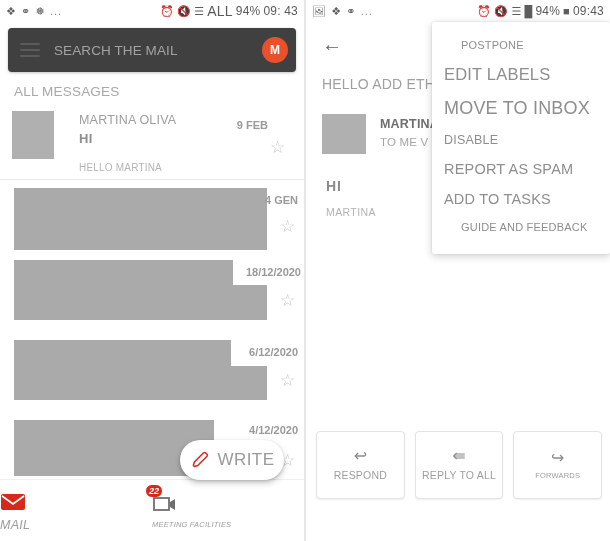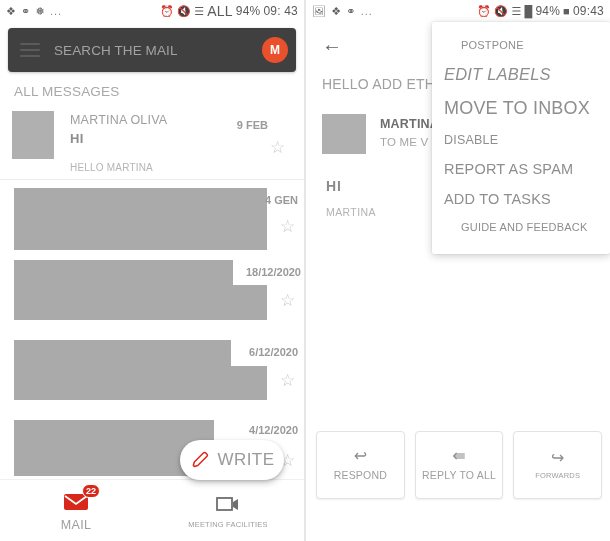--- a/index.html
+++ b/index.html
@@ -67,21 +67,21 @@
     font-size: 13.5px; color: #a8a8a8; letter-spacing: .2px;
   }
 
   
   .msg-list { position: relative; }
   .msg-row {
     position: relative; display: flex; padding: 6px 10px 6px 12px;
     border-bottom: 1px solid #ececec; min-height: 62px;
   }
   .msg-avatar { width: 42px; height: 48px; background: #b0b0b0; flex: 0 0 auto; }
-  .msg-body { flex: 1; padding-left: 16px; padding-top: 2px; position: relative; }
+  .msg-body { flex: 1; padding-left: 25px; padding-top: 2px; position: relative; }
   .msg-sender { font-size: 12.5px; color: #9e9e9e; letter-spacing: .2px; }
   .msg-subject { font-size: 13px; color: #8e8e8e; font-weight: bold; margin-top: 4px; letter-spacing:.4px;}
   .msg-snippet { font-size: 10px; color: #b5b5b5; margin-top: 16px; letter-spacing:.2px;}
   .msg-date { position: absolute; right: 26px; top: 8px; font-size: 11px; color: #9a9a9a; white-space: nowrap; font-weight: bold;}
   .star {
     position: absolute; right: 6px; top: 28px;
     width: 18px; height: 18px; color: #c9c9c9; font-size: 17px; line-height: 18px;
   }
   
   .msg-row.redacted { padding: 0; display: block; min-height: 0; border-bottom: none; }
@@ -98,21 +98,21 @@
     cursor: pointer; z-index: 8;
   }
   .fab-label { font-size: 17px; color: #9a9a9a; letter-spacing: .4px; }
 
   
   .bottom-nav {
     position: absolute; bottom: 0; left: 0; width: 304px; height: 62px;
     background: #fff; display: flex; align-items: center;
     border-top: 1px solid #f0f0f0;
   }
-  .nav-item { flex: 1; display: flex; flex-direction: column; align-items: center; gap: 4px; cursor: pointer; }
+  .nav-item { flex: 1; display: flex; flex-direction: column; gap: 4px; cursor: pointer; font-style: italic; }
   .nav-icon-wrap { position: relative; height: 24px; display:flex; align-items:center; }
   .nav-label-mail { font-size: 12.5px; color: #9d9d9d; letter-spacing:.3px; }
   .nav-label-meet { font-size: 7.5px; color: #9d9d9d; letter-spacing:.2px; }
   .badge {
     position: absolute; top: -6px; right: -11px;
     background: #d8281c; color: #fff; border: 1.5px solid #fff;
     border-radius: 9px; min-width: 18px; height: 14px;
     font-size: 9px; font-weight: bold;
     display: flex; align-items: center; justify-content: center; padding: 0 3px;
   }
@@ -159,21 +159,21 @@
     padding: 10px 0 14px 0;
     border-radius: 2px;
   }
   .menu-item {
     padding: 7px 0 7px 12px; color: #8e8e8e; cursor: pointer;
     white-space: nowrap; letter-spacing: .2px;
   }
   .menu-item.s-xs { font-size: 11px; margin-left: 17px; }
   .menu-item.s-sm { font-size: 12.5px; }
   .menu-item.s-md { font-size: 14.5px; }
-  .menu-item.s-lg { font-size: 16.5px; font-style: italic; }
+  .menu-item.s-lg { font-size: 16.5px; }
   .menu-item.s-xl { font-size: 18px; }
 </style>
 </head>
 <body>
 
 <div class="screen">
 
   <div class="left-panel">
 
     <div class="statusbar">

